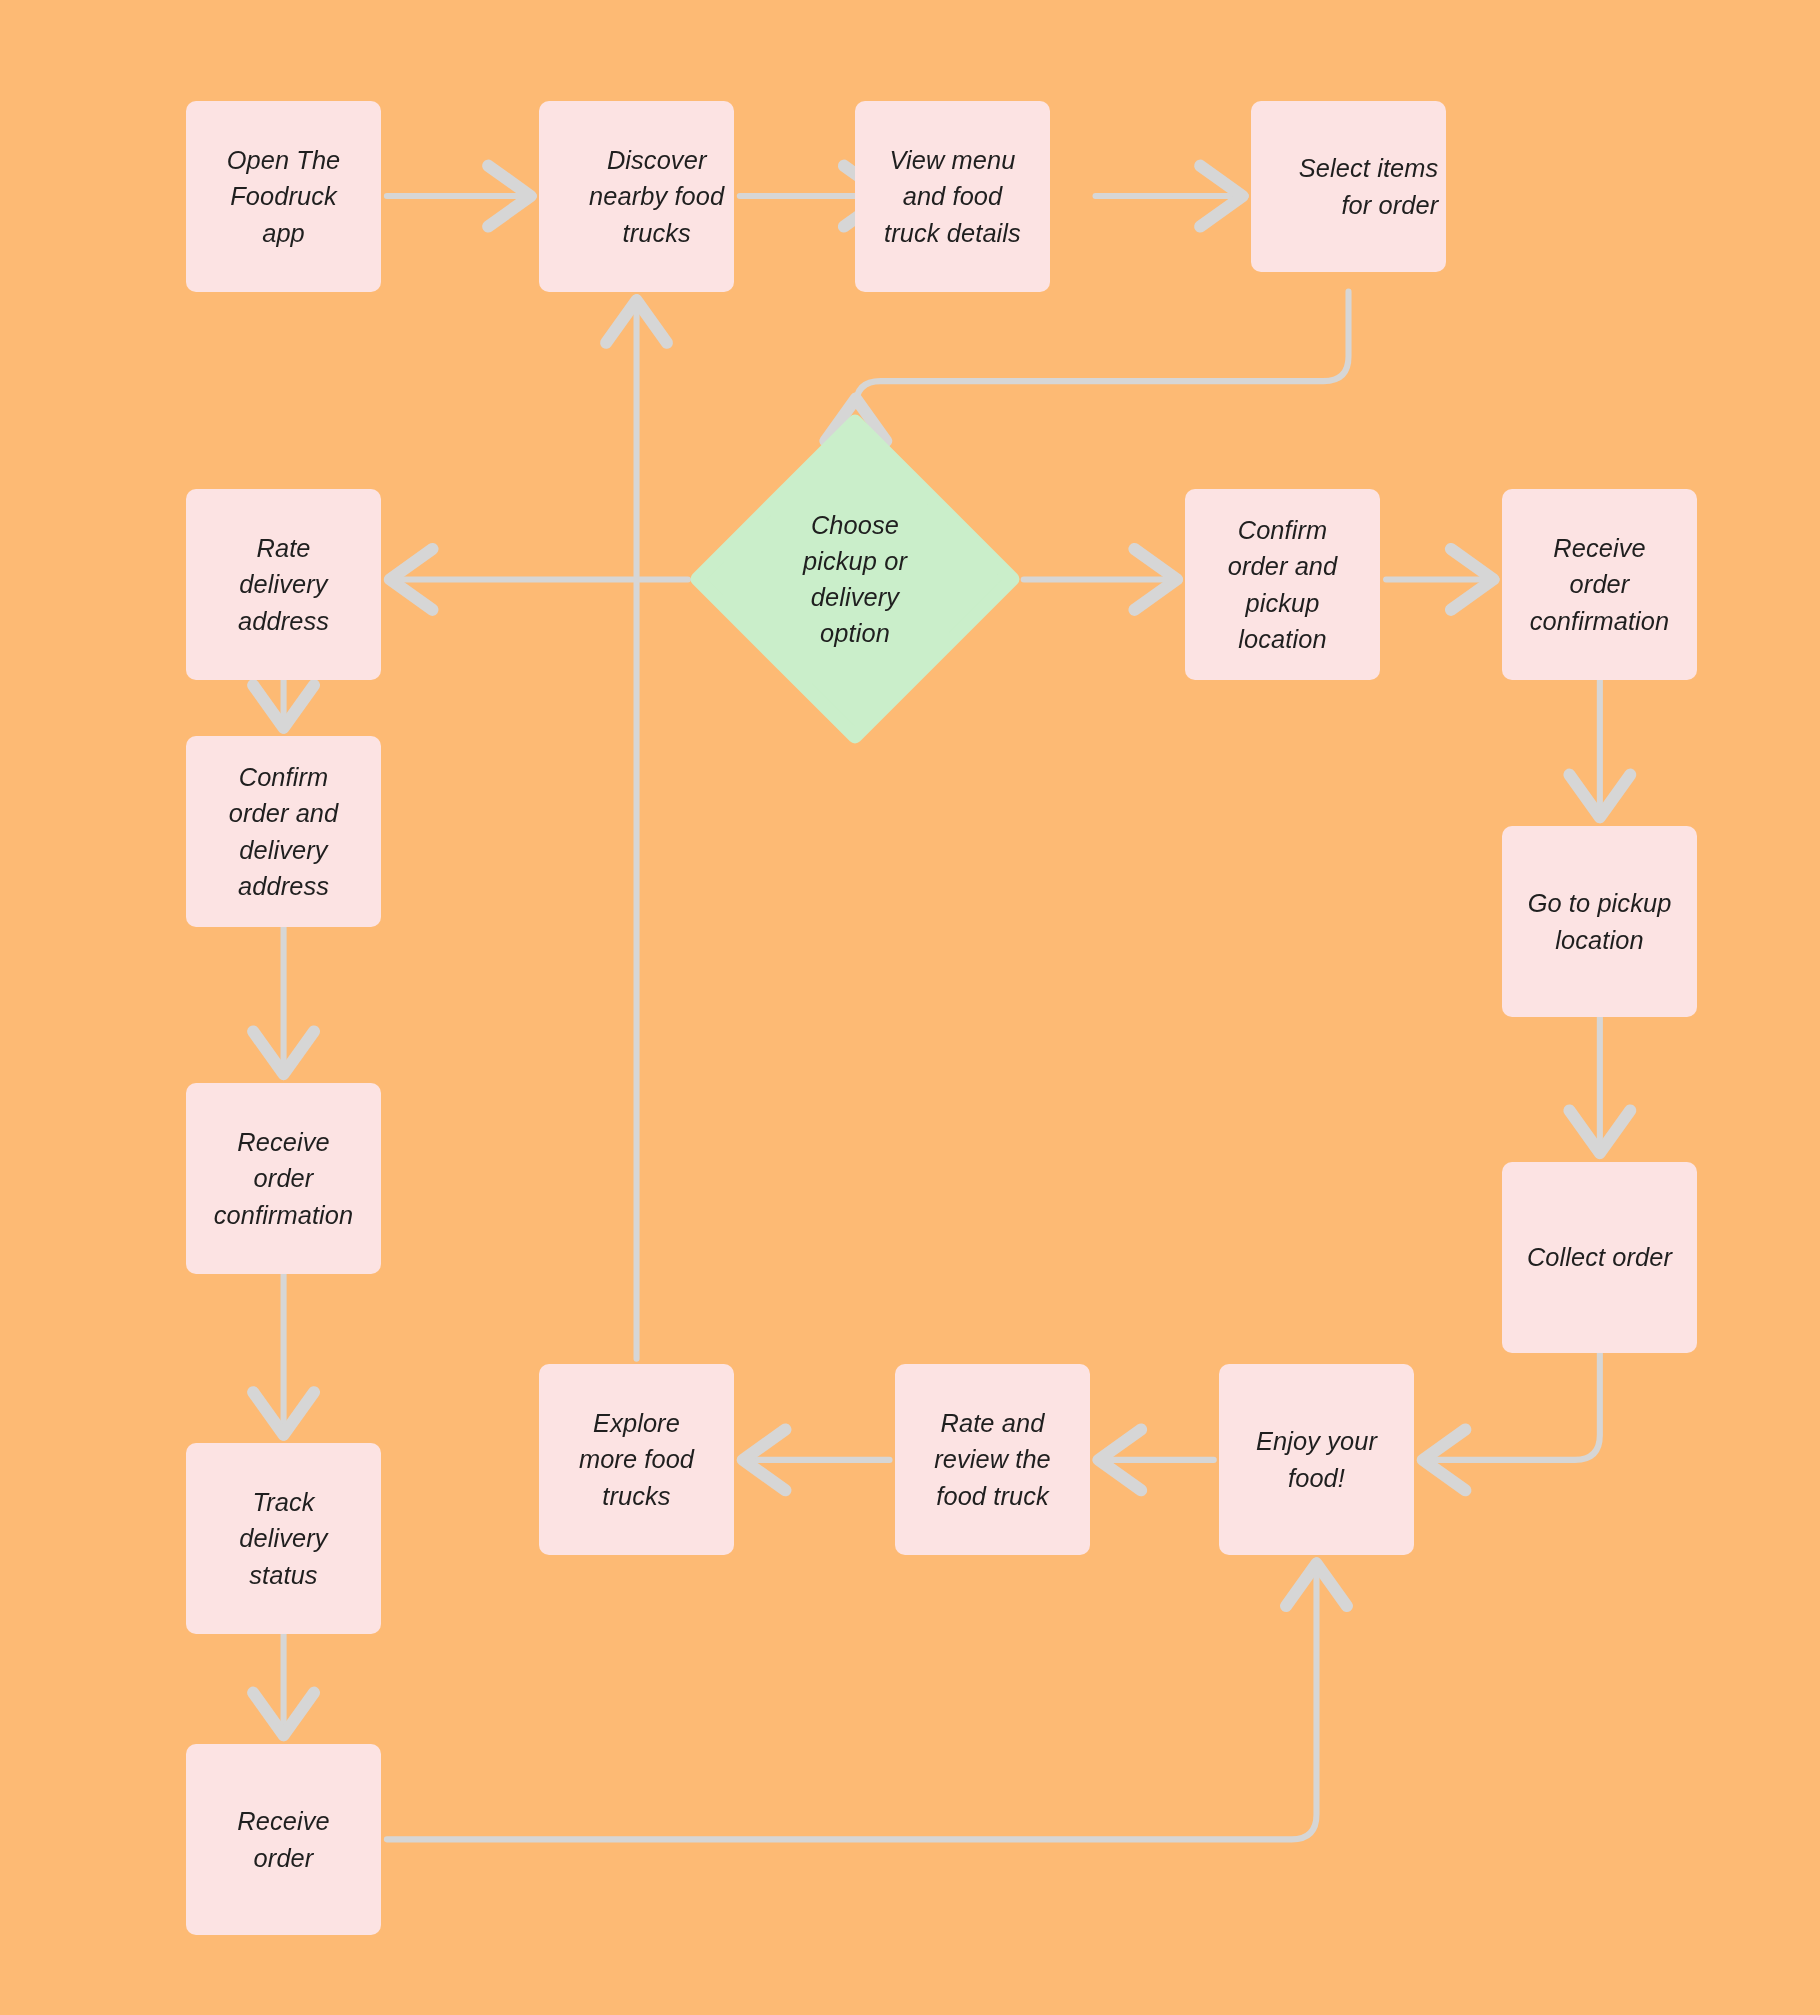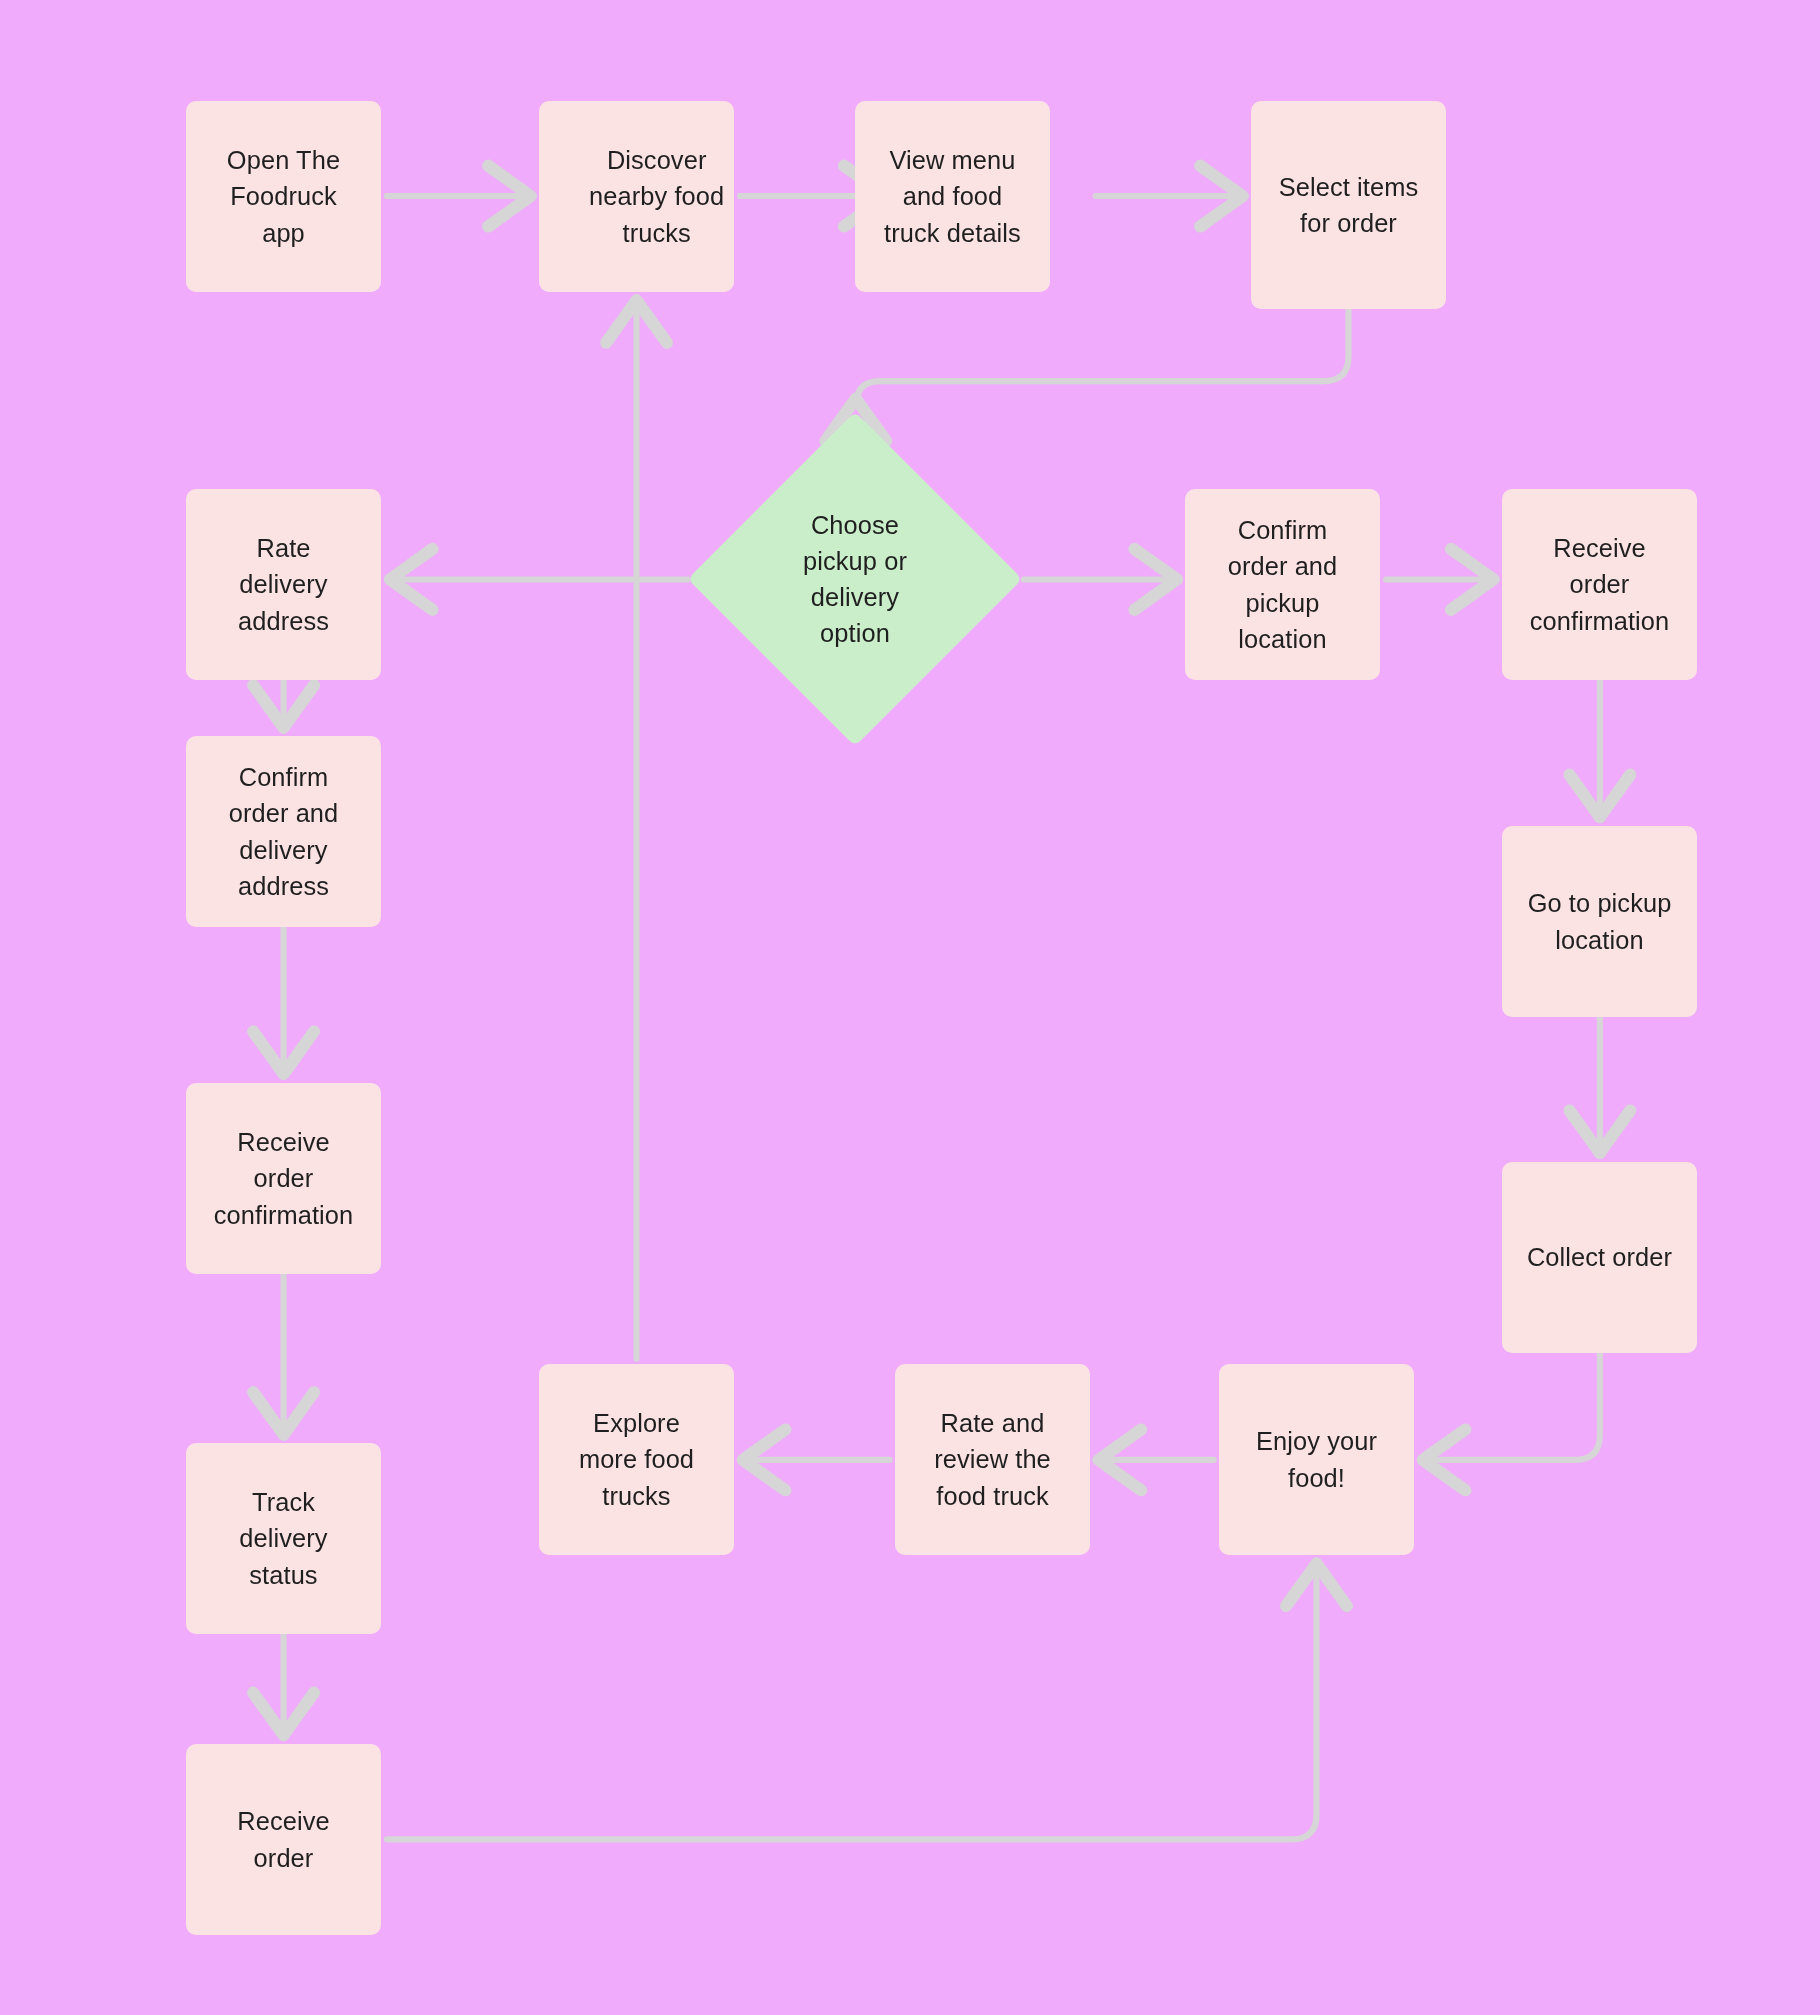--- a/index.html
+++ b/index.html
@@ -8,22 +8,23 @@
     padding: 0;
     background: #ffffff;
   }
   body {
     font-family: "Liberation Sans", sans-serif;
   }
   #canvas {
     position: relative;
     width: 1821px;
     height: 2015px;
-    background: #f0abfc;
+    background: #fdba74;
     overflow: hidden;
+    font-style: italic;
   }
   #edges {
     position: absolute;
     left: 0;
     top: 0;
     width: 1821px;
     height: 2015px;
     pointer-events: none;
   }
   .node {
@@ -120,21 +121,21 @@
 nearby food
 trucks</span>
   </div>
 
   <div class="node process" style="left:855px; top:101px; width:195px; height:191px;">
     <span class="label">View menu
 and food
 truck details</span>
   </div>
 
-  <div class="node process" style="left:1251px; top:101px; width:195px; height:208px;">
+  <div class="node process" style="left:1251px; top:101px; width:195px; height:171px;text-align:right;">
     <span class="label">Select items
 for order</span>
   </div>
 
   <div class="node decision" style="left:690px; top:414px; width:330px; height:330px;">
     <svg class="diamond-shape" viewBox="0 0 598 598" xmlns="http://www.w3.org/2000/svg">
       <path d="M299,14 L584,299 L299,584 L14,299 Z" fill="#caeeca" stroke="#caeeca" stroke-width="26" stroke-linejoin="round"></path>
     </svg>
     <span class="label">Choose
 pickup or

